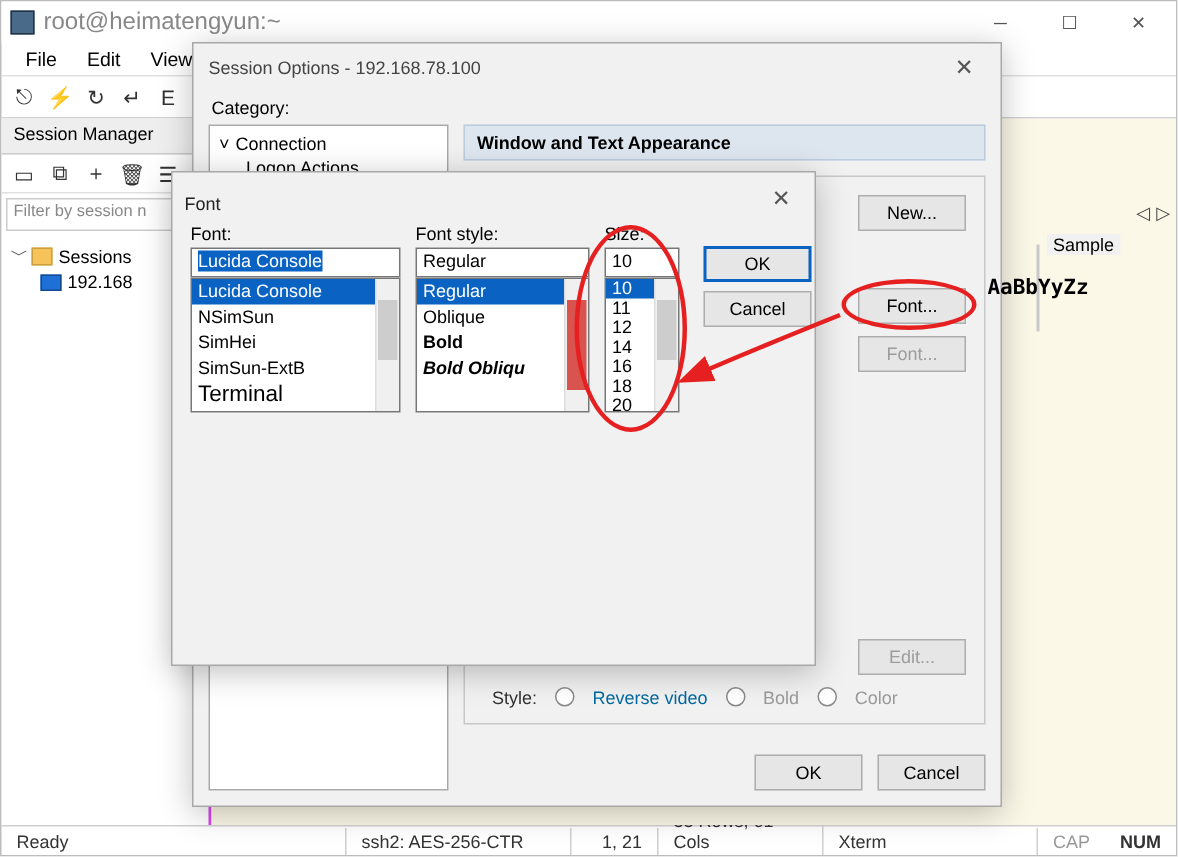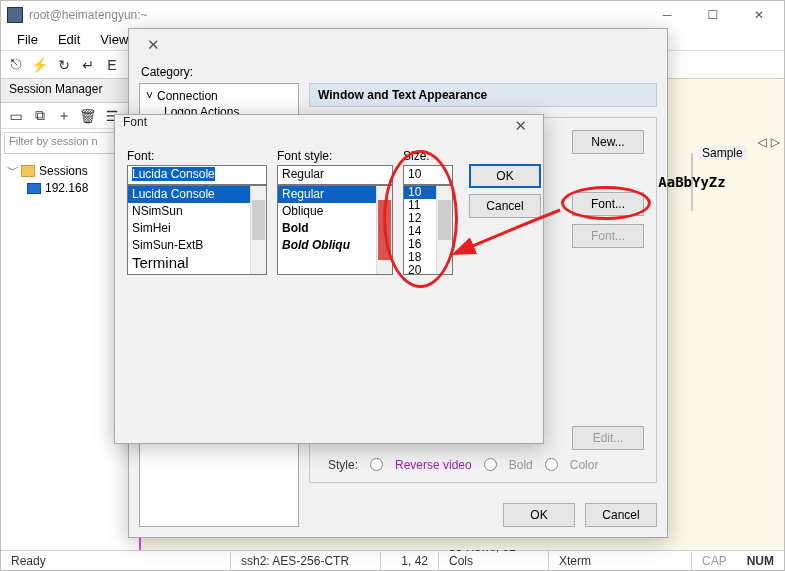--- a/index.html
+++ b/index.html
@@ -1,20 +1,20 @@
 <!DOCTYPE html>
 <html><head>
 <meta charset="utf-8">
 <style>
 *{box-sizing:border-box;margin:0;padding:0;font-family:"Segoe UI",Tahoma,sans-serif;font-size:12px}
 body{background:#fff;width:785px;height:571px;position:relative;overflow:hidden}
 .main-window{position:absolute;inset:0;border:1px solid #bdbdbd;background:#fff;display:flex;flex-direction:column}
 .titlebar{height:28px;background:#fff;display:flex;align-items:center;padding:0 2px;color:#888}
 .titlebar .icon{width:16px;height:16px;margin:0 6px 0 4px;background:#4a6a8a;border:1px solid #234}
-.titlebar .title{flex:1;font-size:12px}
+.titlebar .title{flex:1;font-size:16px}
 .win-btns{display:flex}
 .win-btn{width:46px;height:28px;display:flex;align-items:center;justify-content:center;color:#555}
 .menubar{height:22px;display:flex;align-items:center;padding:0 8px;gap:4px;border-bottom:1px solid #e0e0e0}
 .menubar span{padding:2px 8px;font-size:13px}
 .toolbar{height:28px;display:flex;align-items:center;padding:0 6px;gap:6px;border-bottom:1px solid #d0d0d0}
 .tb-ico{width:18px;height:18px;display:flex;align-items:center;justify-content:center;color:#333;font-size:14px}
 .body-area{flex:1;display:flex;position:relative;overflow:hidden}
 .sess-mgr{width:140px;border-right:2px solid #d946ef;display:flex;flex-direction:column;background:#fff}
 .sess-tab{height:24px;background:#eee;border-bottom:1px solid #ccc;padding:3px 8px;font-size:12px}
 .sess-tools{height:26px;display:flex;align-items:center;gap:6px;padding:0 6px;border-bottom:1px solid #e0e0e0}
@@ -44,34 +44,34 @@
 .so-btns{display:flex;flex-direction:column;gap:8px;align-items:flex-end;position:absolute;right:12px;top:12px}
 .btn{width:72px;height:24px;background:#e6e6e6;border:1px solid #adadad;font-size:12px;display:flex;align-items:center;justify-content:center}
 .btn.disabled{color:#9c9c9c}
 .check-row{display:flex;align-items:center;gap:6px;position:absolute;left:18px}
 .check-box{width:13px;height:13px;border:1px solid #888;background:#fff;display:flex;align-items:center;justify-content:center;font-size:10px;color:#333}
 .style-row{position:absolute;left:18px;bottom:10px;display:flex;align-items:flex-start;gap:12px;font-size:12px;color:#333}
 .so-foot{display:flex;justify-content:flex-end;gap:10px;padding:10px 0 0}
 .arrow-nav{position:absolute;right:4px;top:56px;display:flex;gap:4px;font-size:13px;color:#444}
 
 .dlg.font-dlg{left:114px;top:114px;width:430px;height:330px;background:#f1f1f1;display:flex;flex-direction:column}
-.font-title{height:28px;display:flex;align-items:flex-start;padding:0 8px;font-size:13px;color:#222}
+.font-title{height:28px;display:flex;align-items:flex-end;padding:0 8px;font-size:13px;color:#222}
 .font-title .title{flex:1}
 .font-body{flex:1;padding:6px 12px 12px;display:flex;}
 .font-row{display:flex;gap:10px}
 .font-col{display:flex;flex-direction:column}
 .font-label{font-size:12px;margin-bottom:2px}
 .font-input{height:20px;border:1px solid #767676;background:#fff;padding:1px 4px;font-size:12px}
 .font-list{border:1px solid #767676;background:#fff;overflow:hidden;font-family:monospace;font-size:13px;line-height:17px;position:relative}
 .font-list .item{padding:0 4px;white-space:nowrap}
 .font-list .sel{background:#0a63c2;color:#fff}
 .scrollbar{position:absolute;right:0;top:0;bottom:0;width:16px;background:#f0f0f0;border-left:1px solid #ddd}
 .thumb{position:absolute;left:1px;right:1px;background:#cdcdcd}
 .font-btn-col{display:flex;flex-direction:column;gap:6px}
-.sample-box{border:1px solid #c8c8c8;height:58px;margin-top:4px;margin-left:150px;width:188px;position:relative}
+.sample-box{border:1px solid #c8c8c8;height:58px;margin-top:14px;margin-left:150px;width:188px;position:relative}
 .sample-box .lab{position:absolute;top:-8px;left:6px;background:#f1f1f1;padding:0 4px;font-size:12px}
 .sample-box .txt{position:absolute;inset:0;display:flex;align-items:center;justify-content:center;font-family:"Lucida Console",monospace;font-size:14px;font-weight:bold}
 .script-area{margin-top:10px;margin-left:150px;width:188px}
 .script-area select{width:100%;height:22px;border:1px solid #767676;background:#fff;font-size:12px}
 
 .annot{position:absolute;pointer-events:none}
 .ellipse{border:3px solid #e62020;border-radius:50%}
 .arrow-svg{position:absolute;pointer-events:none}
 .hi-sel{background:#0a63c2;color:#fff}
 </style>
@@ -125,30 +125,31 @@
     </div>
     <div class="term-panel"></div>
     <div class="arrow-nav">
       <span>◁</span>
       <span>▷</span>
     </div>
   </div>
   <div class="statusbar">
     <div class="sb-cell" style="flex:0 0 230px">Ready</div>
     <div class="sb-cell" style="flex:0 0 150px">ssh2: AES-256-CTR</div>
-    <div class="sb-cell" style="flex:0 0 58px;justify-content:flex-end">1,  42</div>
+    <div class="sb-cell" style="flex:0 0 58px;justify-content:flex-end">1,  21</div>
     <div class="sb-cell" style="flex:0 0 110px">33 Rows, 61 Cols</div>
     <div class="sb-cell" style="flex:1">Xterm</div>
     <div class="sb-cell" style="border:none;color:#999">CAP</div>
     <div class="sb-cell" style="border:none;font-weight:bold">NUM</div>
   </div>
 </div>
 
 <div class="dlg sess-opt">
   <div class="dlg-title">
+    <div class="title">Session Options - 192.168.78.100</div>
     <div class="dlg-close">✕</div>
   </div>
   <div class="so-body">
     <div class="cat-label">Category:</div>
     <div class="so-cols">
       <div class="so-tree">
         <div class="row">
             <span>˅</span>
             <span>Connection</span>
           </div>
@@ -173,21 +174,21 @@
             </div>
           <div class="check-row" style="top:296px">
               <span class="check-box">✓</span>
             </div>
           <div class="so-btns" style="top:auto;bottom:32px">
             <div class="btn disabled">Edit...</div>
           </div>
           <div class="style-row">
             <span>Style:</span>
             <span class="check-box" style="border-radius:50%"></span>
-              <span style="color:#a21caf">Reverse video</span>
+              <span style="color:#0369a1">Reverse video</span>
             <span class="check-box" style="border-radius:50%"></span>
               <span style="color:#999">Bold</span>
             <span class="check-box" style="border-radius:50%"></span>
               <span style="color:#999">Color</span>
           </div>
         </div>
         <div class="so-foot">
           <div class="btn">OK</div>
           <div class="btn">Cancel</div>
         </div>

